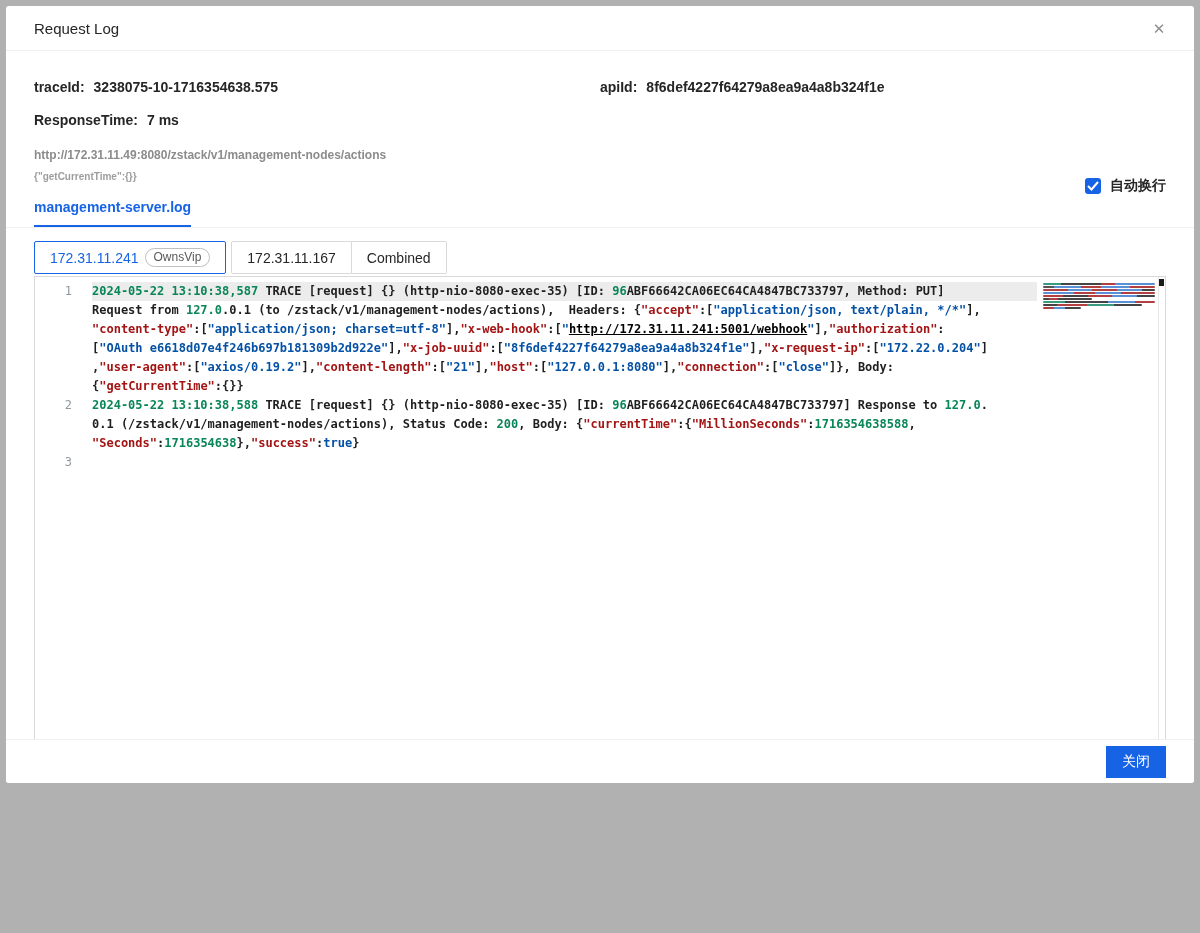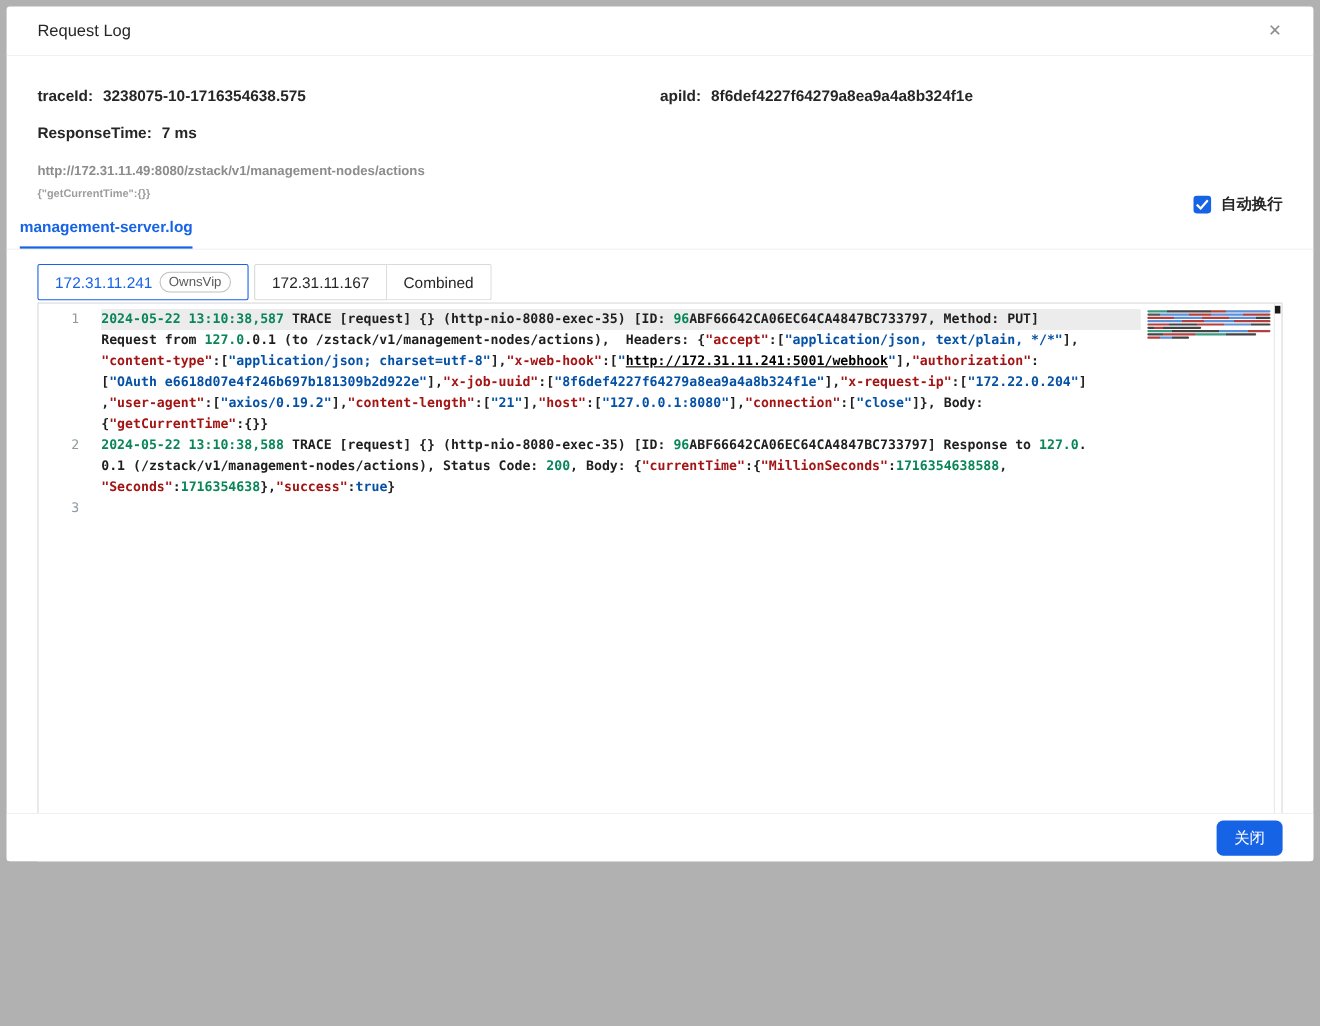--- a/index.html
+++ b/index.html
@@ -25,21 +25,21 @@
   .rt-row { margin-top:17px; display:flex; align-items:baseline; }
   .url-line { margin-top:20px; font-size:12px; color:#8c8c8c; }
   .payload-line { margin-top:9px; font-size:10px; color:#9d9d9d; }
 
   .wrap-box { position:absolute; right:28px; top:126px; display:flex; align-items:center; cursor:pointer; }
   .cb { width:16px; height:16px; background:#1763e6; border-radius:3px; position:relative; }
   .cb svg { position:absolute; left:2px; top:3px; }
   .cb-label { font-size:14px; color:#262626; margin-left:9px; }
 
   
-  .tabs { margin-top:16px; padding:0 12px; border-bottom:1px solid #f0f0f0; }
+  .tabs { margin-top:16px; padding:0 28px; border-bottom:1px solid #f0f0f0; }
   .tab { display:inline-block; font-size:14px; font-weight:700; color:#1763e6;
          padding-bottom:10px; border-bottom:2px solid #1763e6; cursor:pointer; }
 
   
   .seg { margin:13px 28px 0 28px; display:flex; }
   .seg-btn { height:33px; background:#fff; border:1px solid #d9d9d9; color:#262626;
              font-size:14px; display:flex; align-items:center; padding:0 15px; cursor:pointer; }
   .seg-btn.active { border:1px solid #1763e6; color:#1763e6; border-radius:2px; margin-right:5px; }
   .seg-btn.mid { border-radius:2px 0 0 2px; }
   .seg-btn.last { border-left:none; border-radius:0 2px 2px 0; }
@@ -67,21 +67,21 @@
   .mm-row { height:2px; margin-bottom:1px; border-radius:1px; }
 
   
   .vscroll { position:absolute; top:0; right:0; width:7px; height:100%; border-left:1px solid #e8e8e8; }
   .vthumb { position:absolute; top:2px; right:1px; width:5px; height:7px; background:#1a1a1a; }
 
   
   .ft { position:absolute; left:0; right:0; bottom:0; height:44px; border-top:1px solid #f0f0f0;
         display:flex; align-items:center; justify-content:flex-end; padding:0 28px; background:#fff; }
   .btn-primary { background:#1763e6; color:#fff; border:none; font-size:14px;
-                 height:32px; padding:0 16px; border-radius:6px; cursor:pointer;
+                 height:32px; padding:0 16px; border-radius:0; cursor:pointer;
                  font-family:"Liberation Sans", sans-serif; }
 </style>
 </head>
 <body>
 
 <div class="modal">
 
   <div class="hd">
     <span class="hd-title">Request Log</span>
     <span class="hd-close">✕</span>

